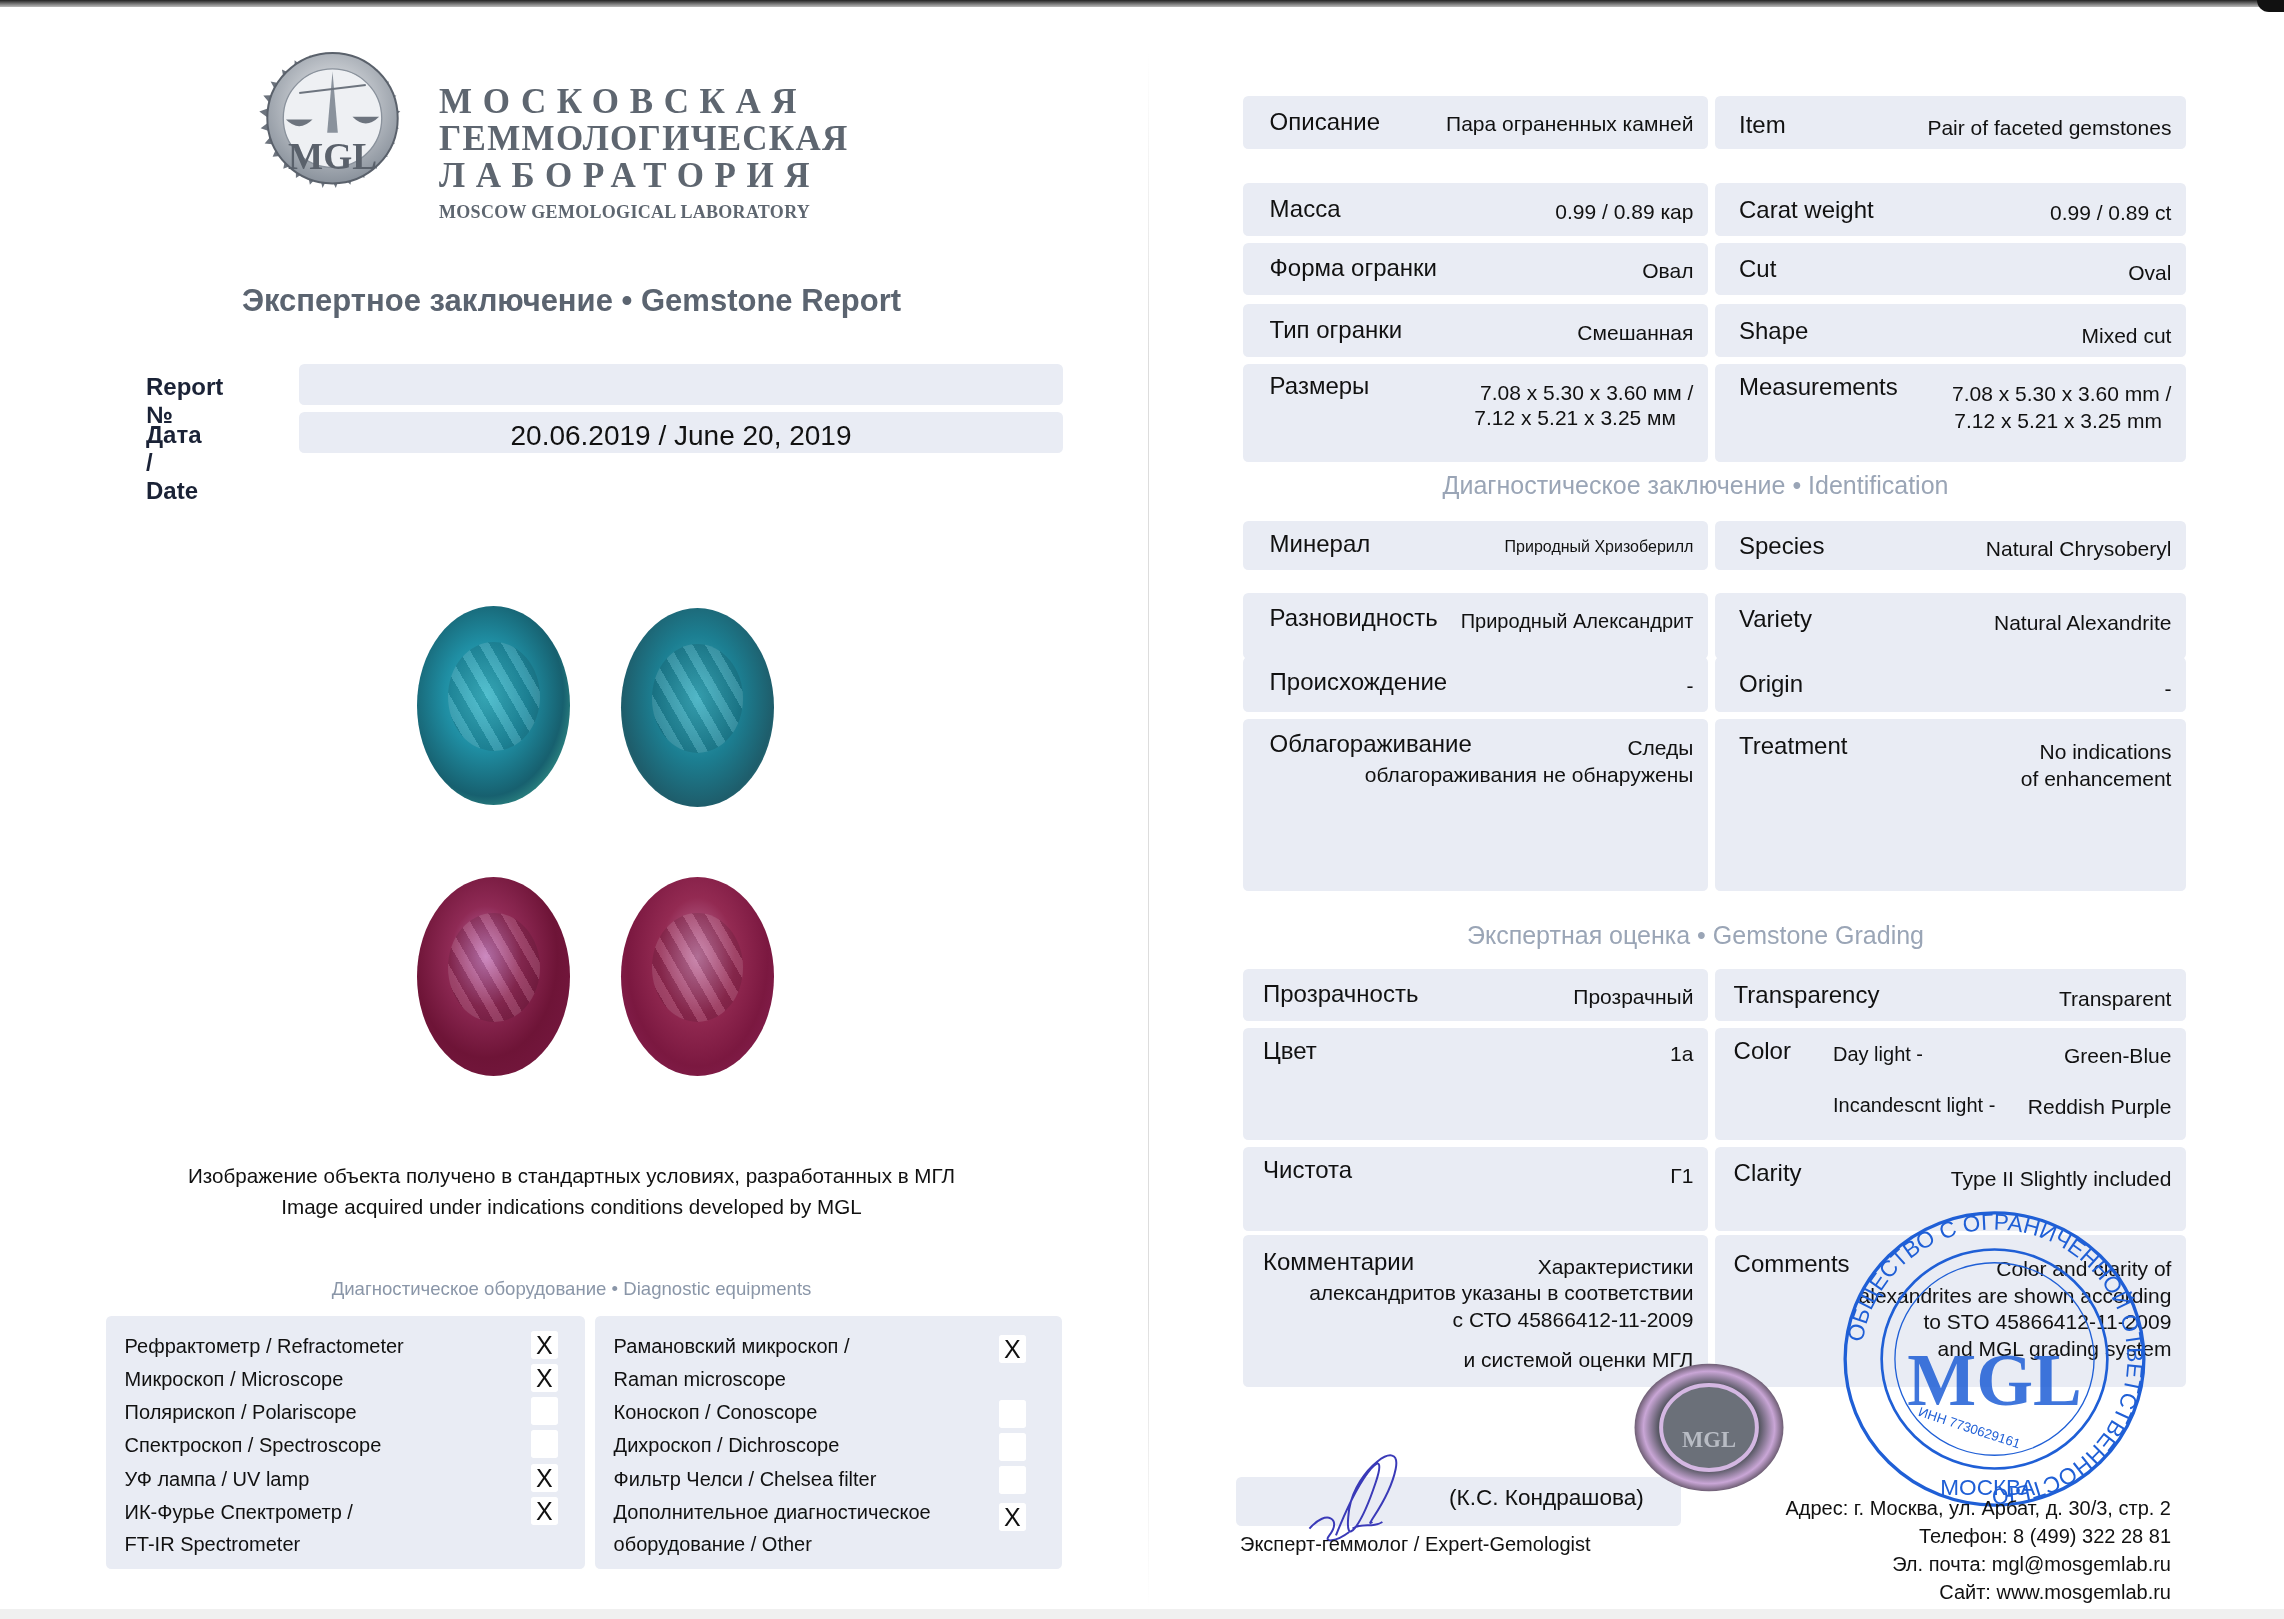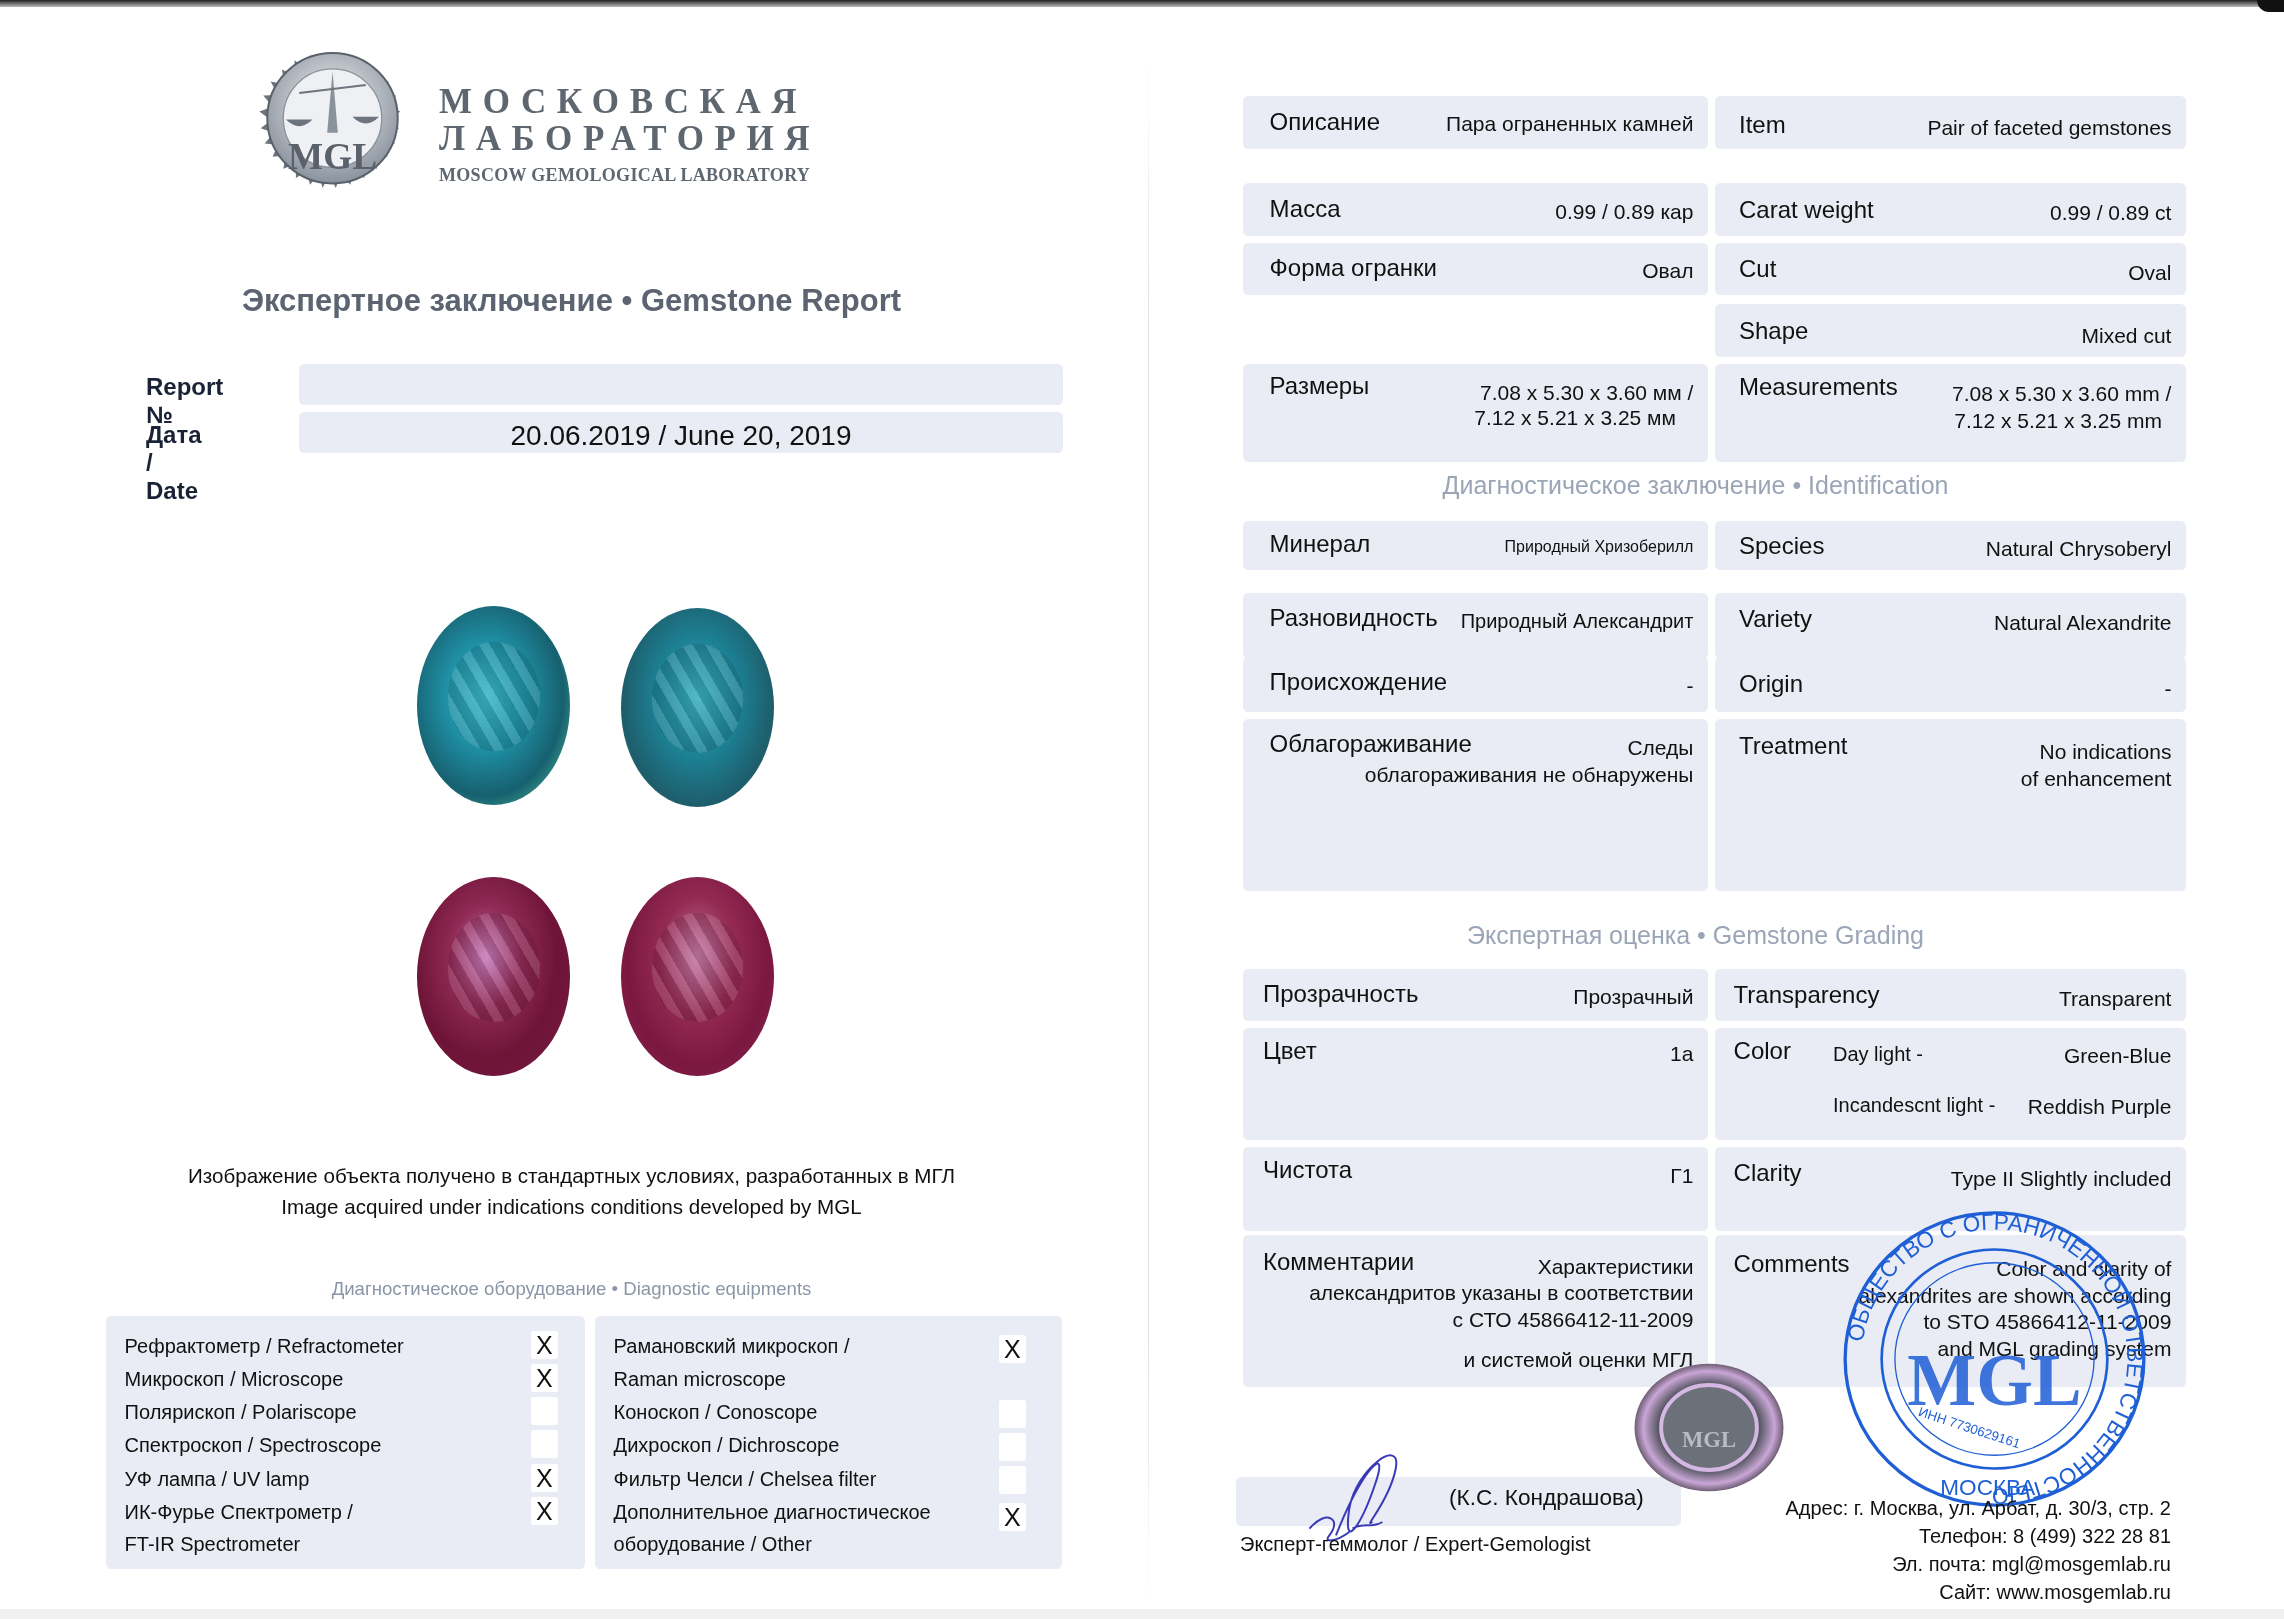--- a/index.html
+++ b/index.html
@@ -86,20 +86,21 @@
       <circle cx="130" cy="128" r="98" fill="url(#sg)" stroke="#5a616b" stroke-width="3"></circle>
       <circle cx="130" cy="128" r="74" fill="#eef0f3" stroke="#8a929c" stroke-width="2"></circle>
       <polygon points="130,58 122,150 138,150" fill="#8a929c"></polygon>
       <line x1="80" y1="90" x2="180" y2="78" stroke="#6d747e" stroke-width="3"></line>
       <path d="M60 130 Q80 150 100 130 Z" fill="#6d747e"></path>
       <path d="M160 126 Q180 146 200 126 Z" fill="#6d747e"></path>
       <text x="130" y="205" text-anchor="middle" font-family="Liberation Serif, serif" font-size="56" font-weight="bold" fill="#5a616b">MGL</text>
     </svg>
     <div class="logo-name">
       <div class="logo-line spaced">МОСКОВСКАЯ</div>
+      <div class="logo-line">ГЕММОЛОГИЧЕСКАЯ</div>
       <div class="logo-line spaced">ЛАБОРАТОРИЯ</div>
       <div class="logo-sub">MOSCOW GEMOLOGICAL LABORATORY</div>
     </div>
   </div>
 
   <div class="report-title">Экспертное заключение • Gemstone Report</div>
 
   <div class="meta-row" style="top:364px;">
     <div class="meta-label">Report №</div>
     <div class="meta-box">
@@ -188,20 +189,24 @@
       <span class="lbl" style="top:10.6px;">Форма огранки</span>
       <span class="val" style="top:14.6px;">Овал</span>
     </div>
     <div class="cell en">
       <span class="lbl" style="left:24px; top:12px;">Cut</span>
       <span class="val" style="top:17.3px;">Oval</span>
     </div>
   </div>
 
   <div class="row" style="top:304px; height:53px;">
+    <div class="cell ru">
+      <span class="lbl" style="top:12px;">Тип огранки</span>
+      <span class="val" style="top:16px;">Смешанная</span>
+    </div>
     <div class="cell en">
       <span class="lbl" style="left:24px; top:13.3px;">Shape</span>
       <span class="val" style="top:18.6px;">Mixed cut</span>
     </div>
   </div>
 
   <div class="row" style="top:364px; height:98px;">
     <div class="cell ru">
       <span class="lbl" style="top:8px;">Размеры</span>
       <span class="val" style="top:16px;">7.08 x 5.30 x 3.60 мм /</span>

